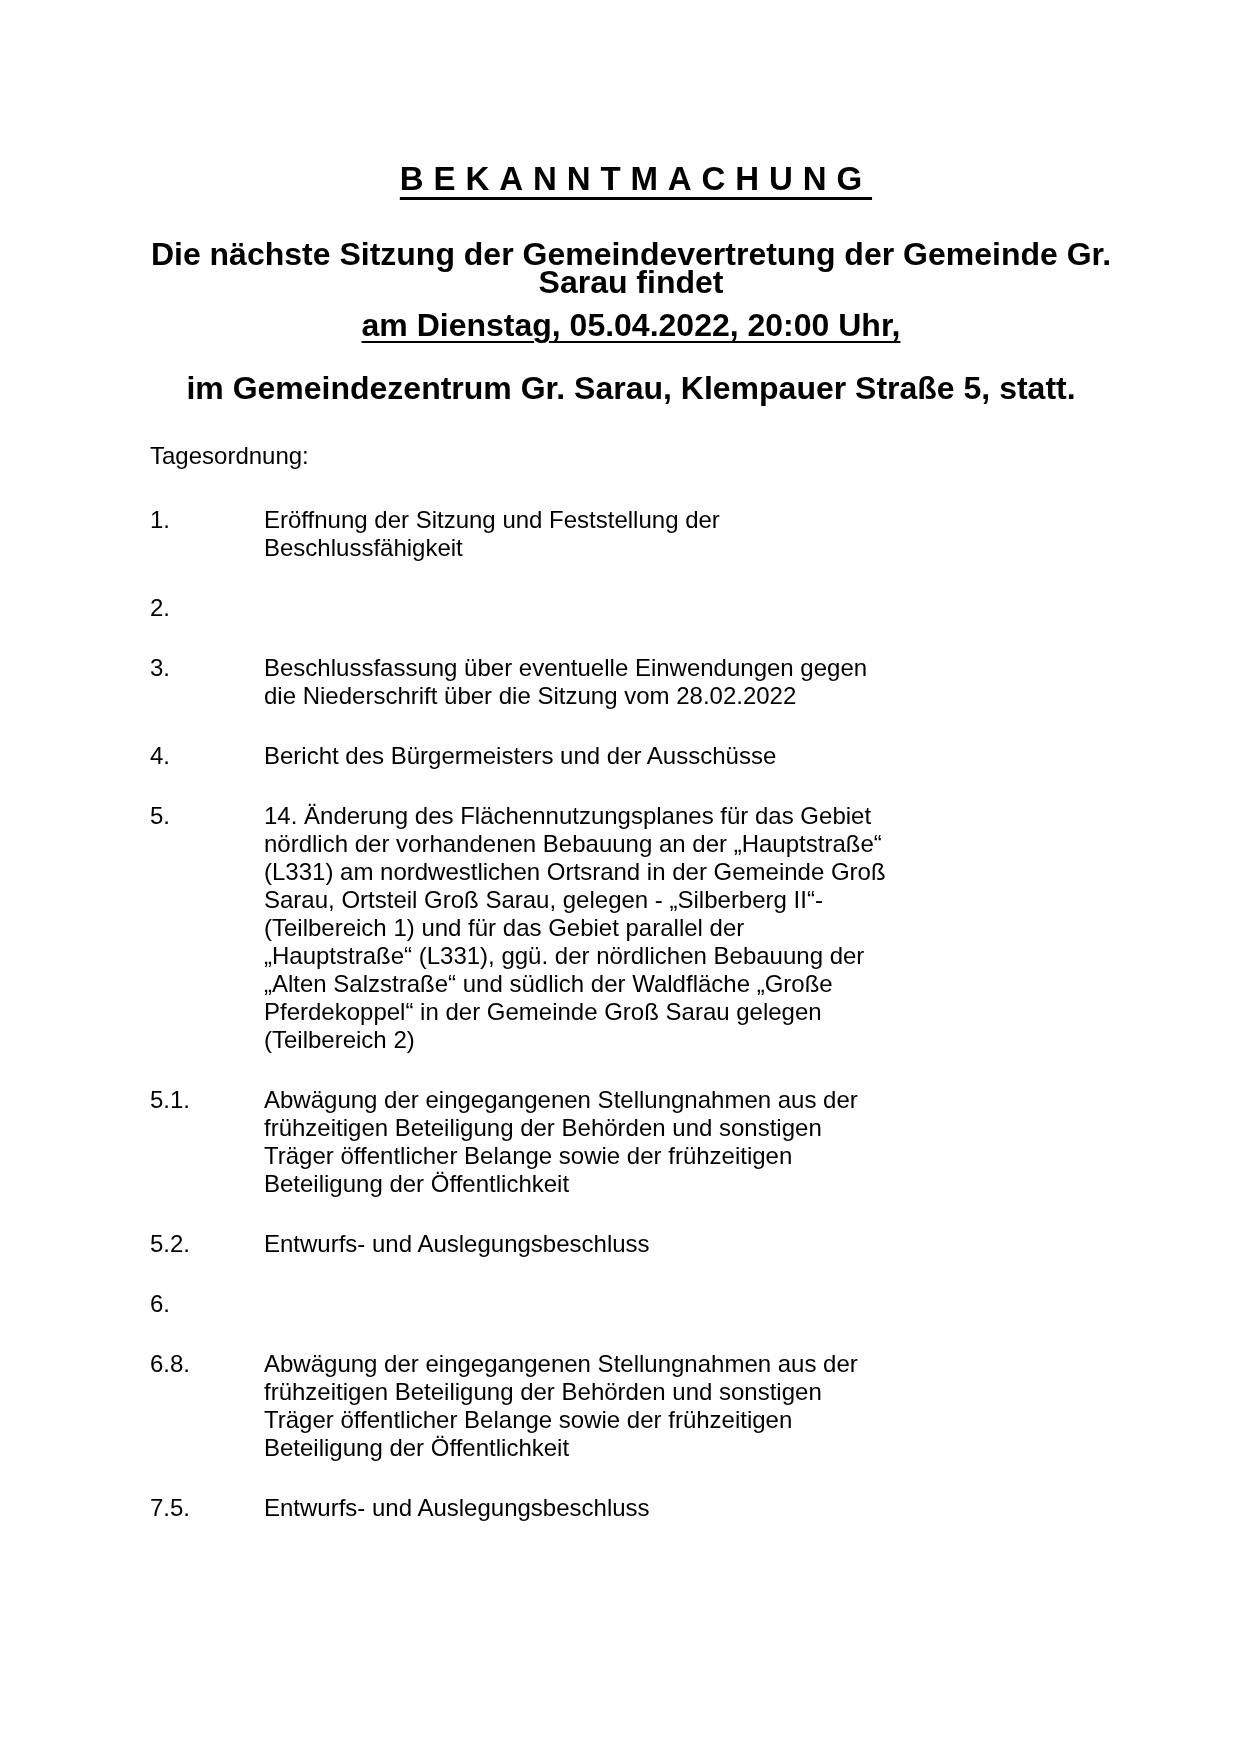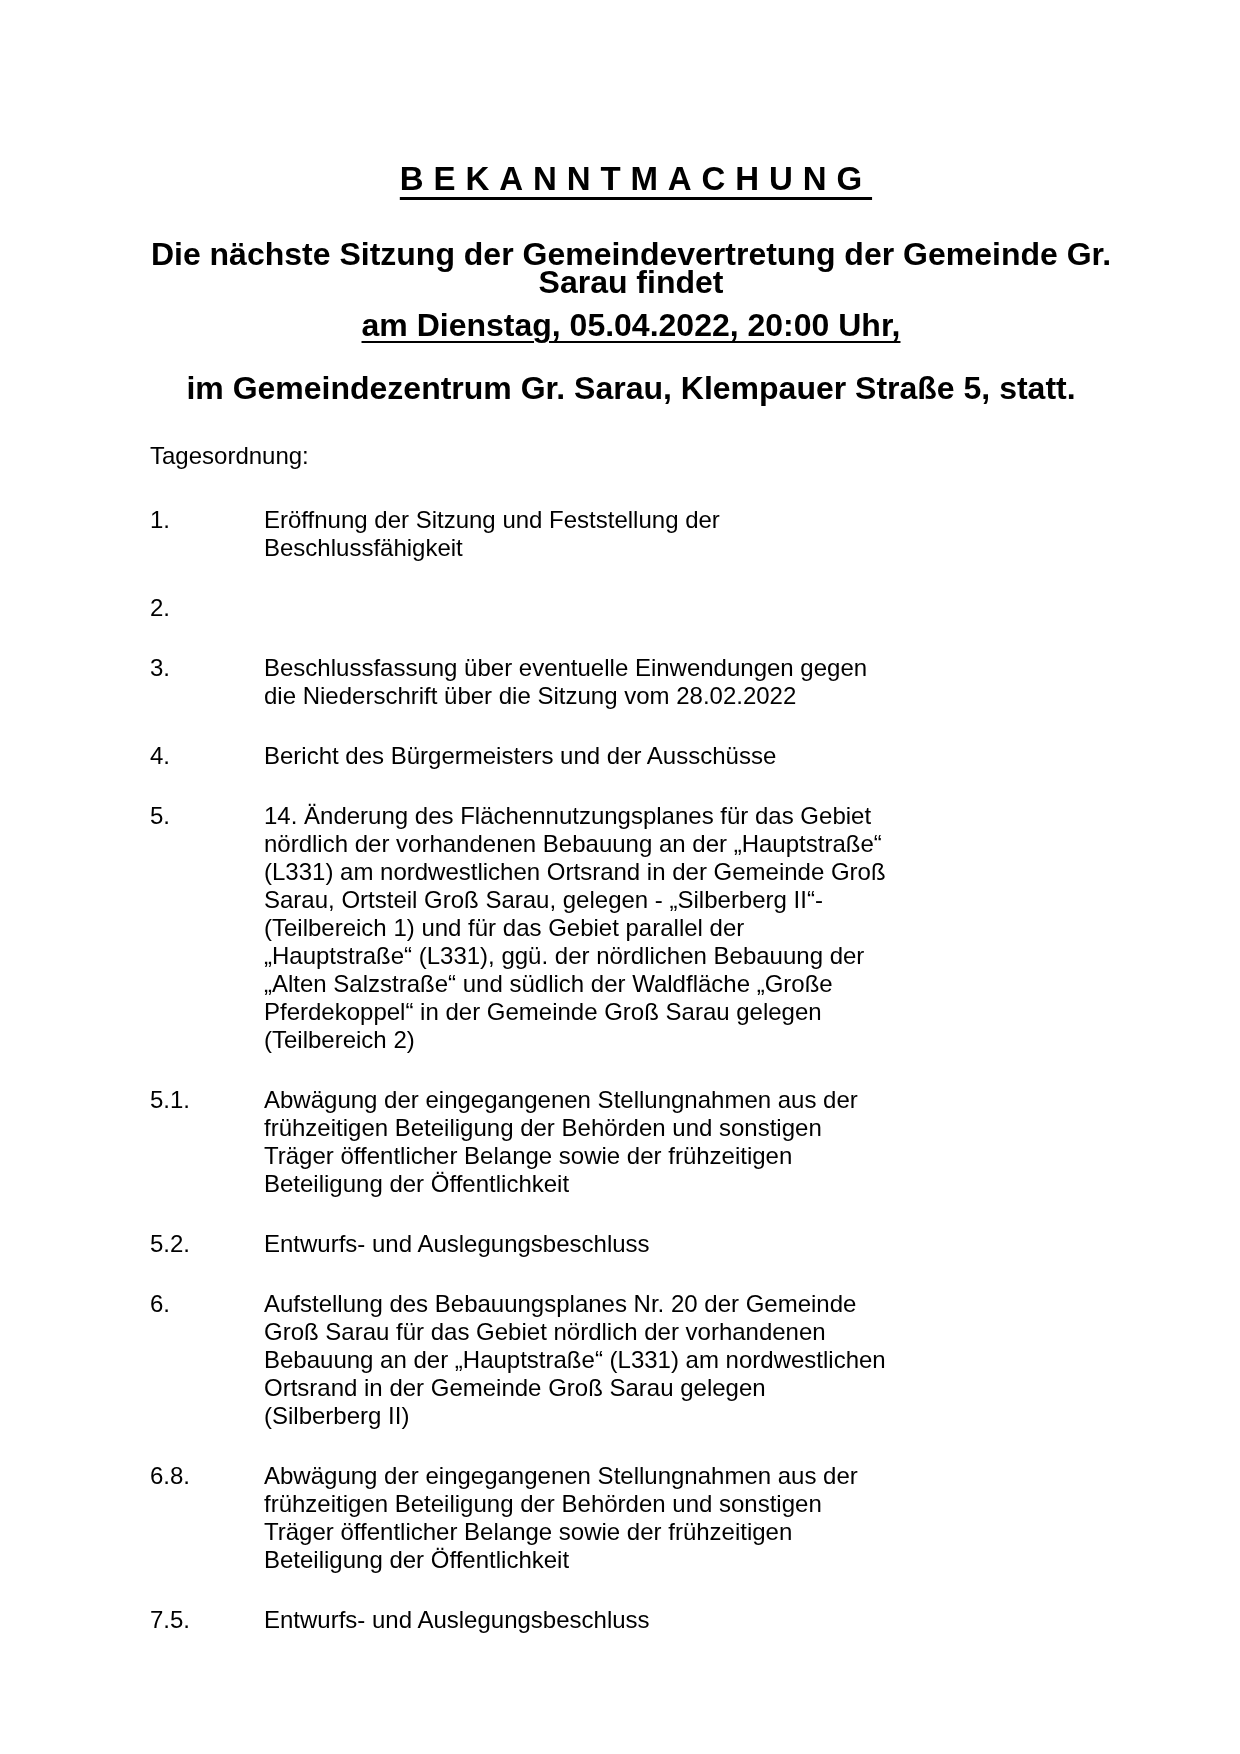--- a/index.html
+++ b/index.html
@@ -137,25 +137,20 @@
 Beteiligung der Öffentlichkeit</div>
     </div>
 
     <div class="agenda-row">
       <div class="agenda-num">5.2.</div>
       <div class="agenda-text">Entwurfs- und Auslegungsbeschluss</div>
     </div>
 
     <div class="agenda-row">
       <div class="agenda-num">6.</div>
-      <div class="agenda-text">Aufstellung des Bebauungsplanes Nr. 20 der Gemeinde
-Groß Sarau für das Gebiet nördlich der vorhandenen
-Bebauung an der „Hauptstraße“ (L331) am nordwestlichen
-Ortsrand in der Gemeinde Groß Sarau gelegen
-(Silberberg II)</div>
     </div>
 
     <div class="agenda-row">
       <div class="agenda-num">6.8.</div>
       <div class="agenda-text">Abwägung der eingegangenen Stellungnahmen aus der
 frühzeitigen Beteiligung der Behörden und sonstigen
 Träger öffentlicher Belange sowie der frühzeitigen
 Beteiligung der Öffentlichkeit</div>
     </div>
 

